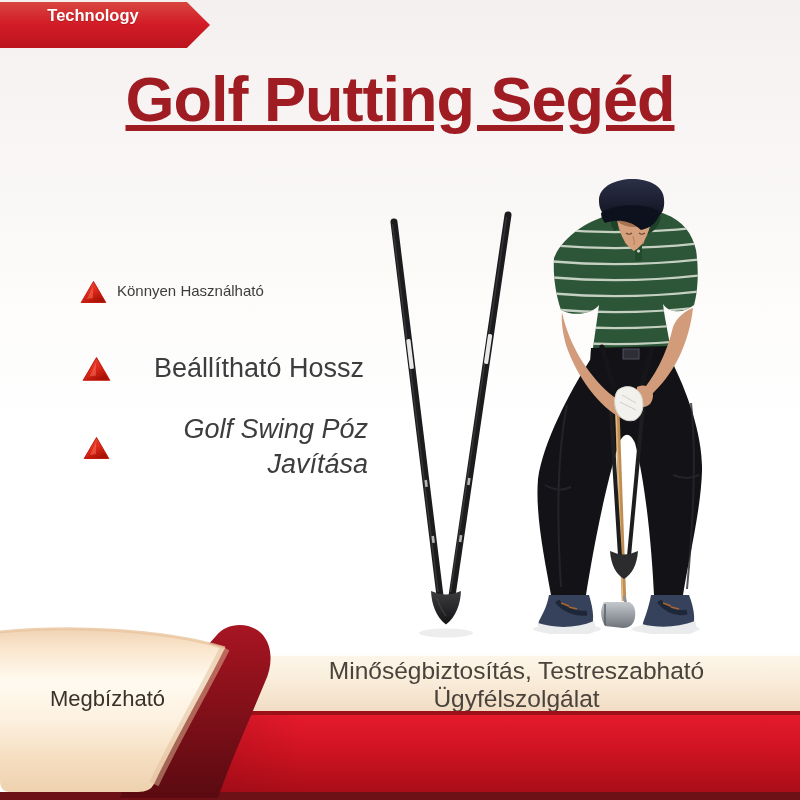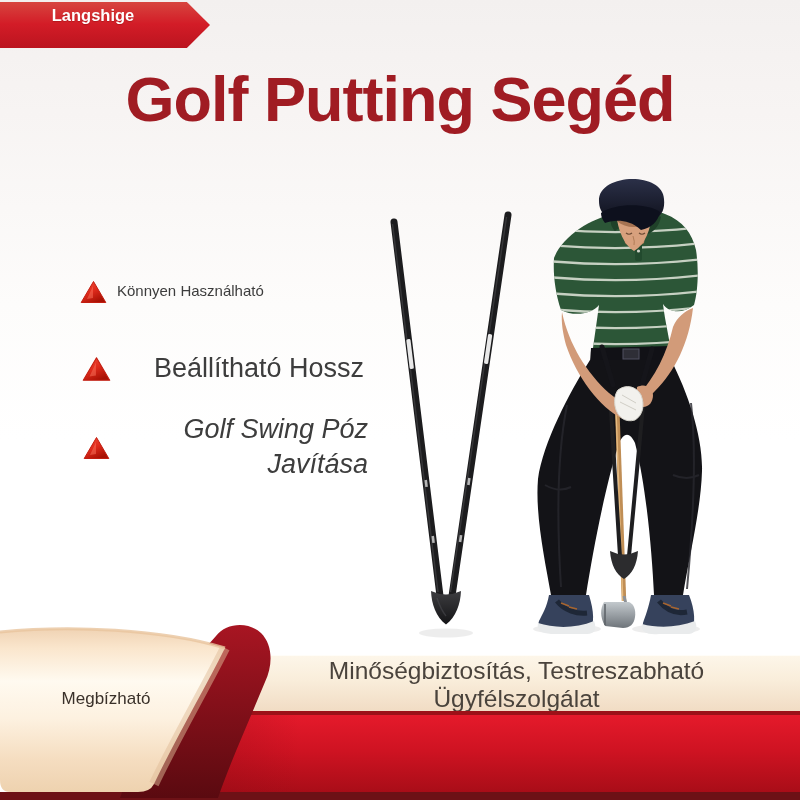--- a/index.html
+++ b/index.html
@@ -11,21 +11,21 @@
   
   .badge{left:0;top:2px;width:210px;height:46px;
     background:linear-gradient(180deg,#d7453f 0%,#d31c27 48%,#bb141f 100%);
     clip-path:polygon(0 0,89% 0,100% 50%,89% 100%,0 100%);
     color:#fff;font-weight:bold;font-size:16.5px;line-height:20px;
     text-align:center;padding-top:3px;box-sizing:border-box;padding-right:24px;
     text-shadow:0 1px 1px rgba(120,0,0,.35);}
 
   
   .title{left:0;right:0;top:57px;text-align:center;color:#a01c23;
-    font-size:63px;line-height:84px;font-weight:600;letter-spacing:-1px;}
+    font-size:63px;line-height:84px;font-weight:600;letter-spacing:-1px;text-decoration:underline;}
 
   
   .feat{color:#3d3d3d;}
   .f1-label{left:117px;top:279px;font-size:15px;line-height:23px;}
   .f2-label{left:154px;top:354px;font-size:27px;line-height:29px;}
   .f3-label{left:148px;top:412px;width:220px;text-align:right;font-size:27px;line-height:35px;font-style:italic;}
   .tri1{left:80px;top:280px;}
   .tri2{left:82px;top:356px;}
   .tri3{left:83px;top:436px;}
 
@@ -35,30 +35,30 @@
     border-top:1px solid #fffdf8;box-sizing:border-box;
     color:#4a433c;font-size:24.5px;line-height:28px;text-align:center;padding-top:1px;}
   .quality-sep{left:233px;top:711px;width:567px;height:4px;background:#9c1118;}
   .promo-band{left:126px;top:715px;width:674px;height:77px;
     background:linear-gradient(90deg,rgba(88,8,14,.8) 0%,rgba(140,10,20,.28) 13%,rgba(0,0,0,0) 26%),
                linear-gradient(180deg,#e51a2b 0%,#cf1322 46%,#a90d18 100%);
     color:#fdecec;font-weight:600;font-size:31.5px;line-height:38px;text-align:center;
     box-sizing:border-box;padding-left:88px;padding-top:1px;
     text-shadow:0 1px 2px rgba(90,0,8,.4);}
   .bottom-strip{left:0;top:792px;width:800px;height:8px;background:#6d1116;}
-  .ribbon-label{left:31px;top:686px;width:150px;text-align:center;
-    color:#3a312a;font-size:17px;line-height:25px;}
+  .ribbon-label{left:15px;top:686px;width:150px;text-align:right;
+    color:#3a312a;font-size:22px;line-height:25px;}
 </style>
 </head>
 <body>
 
 <div id="canvas">
 
   <div class="abs badge">
-    <div>Langshige</div>
+    <div>Technology</div>
   </div>
 
   <div class="abs title">Golf Putting Segéd</div>
 
   <svg class="abs tri1" width="27" height="24" viewBox="0 0 27 24">
     <defs>
         <linearGradient id="tg1" x1="0" y1="0" x2="0.6" y2="1">
       <stop offset="0" stop-color="#f4513c"></stop>
           <stop offset=".55" stop-color="#de2a1b"></stop>
           <stop offset="1" stop-color="#a81104"></stop>

